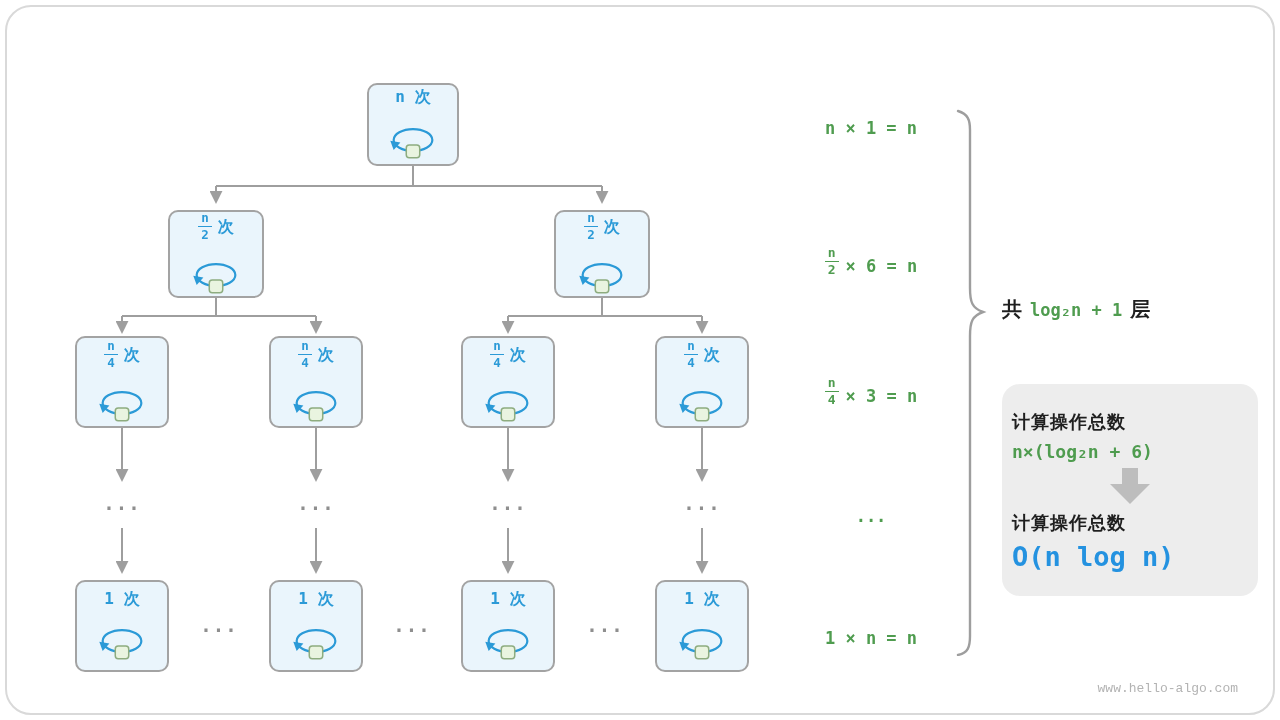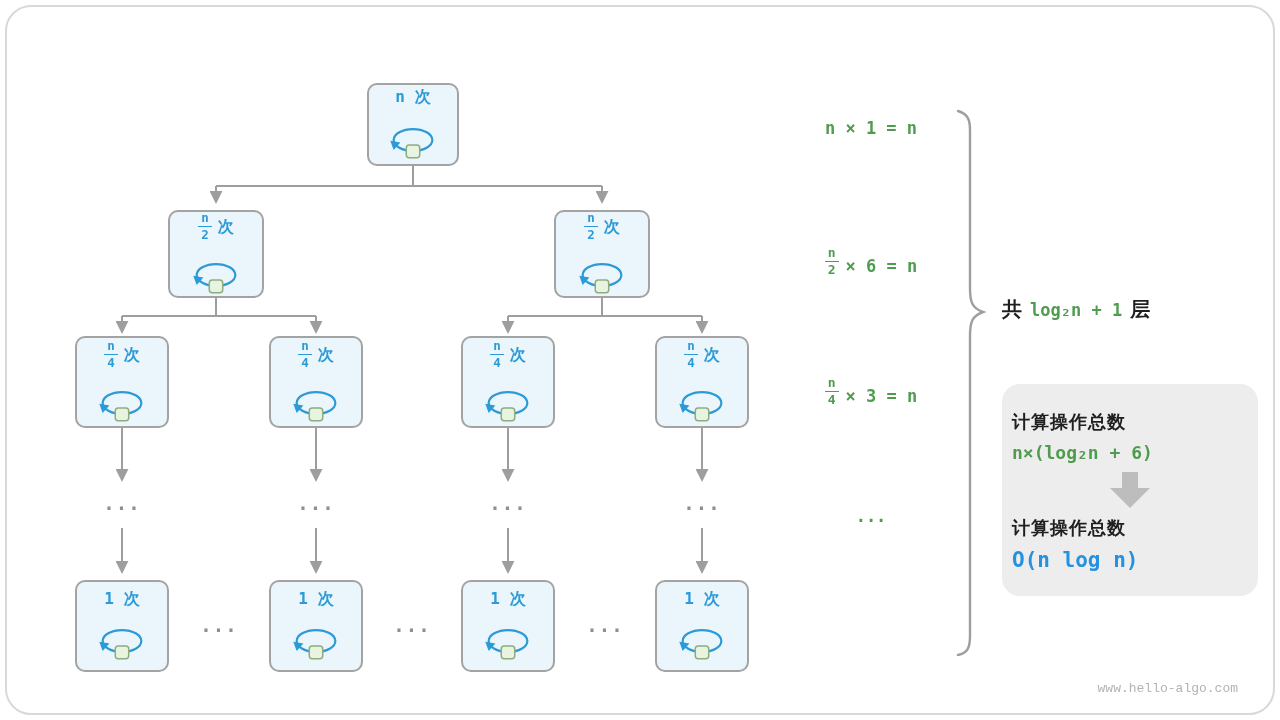--- a/index.html
+++ b/index.html
@@ -40,21 +40,21 @@
 
   .summary { position:absolute; left:1002px; top:378px; width:256px; height:212px; background:#ededed;
           border-radius:18px; display:flex; flex-direction:column; 
           justify-content:space-between; padding:26px 10px 24px;margin-top:6px; }
   .summary .h { font-size:18px; font-weight:bold; color:#1f1f1f; letter-spacing:1px; }
   .summary .formula { font-size:18px; font-weight:bold; color:#4f9c4f; font-family:"DejaVu Sans Mono", monospace; }
   .big-arrow { display:flex; flex-direction:column; align-items:center; }
   .big-arrow .shaft { width:16px; height:16px; background:#bdbdbd; }
   .big-arrow .head { width:0; height:0; border-left:20px solid transparent; border-right:20px solid transparent;
           border-top:20px solid #bdbdbd; }
-  .summary .result { font-size:21px; font-weight:bold; color:#2492e0; font-family:"DejaVu Sans Mono", monospace; }
+  .summary .result { font-size:27px; font-weight:bold; color:#2492e0; font-family:"DejaVu Sans Mono", monospace; }
 
   .watermark { position:absolute; right:42px; bottom:24px; color:#b3b3b3; font-size:13px;
           font-family:Liberation Mono, monospace; }
 </style>
 </head>
 <body>
 
 <div class="canvas">
 
   <svg width="0" height="0" style="position:absolute">
@@ -235,20 +235,23 @@
   <div class="sum-row" style="top:360px;height:46px">
     <span class="frac">
         <span class="fnum">n</span>
         <span class="fden">4</span>
       </span>
     <span>× 3 = n</span>
   </div>
   <div class="sum-row" style="top:498px;height:28px">
     <span>...</span>
   </div>
+  <div class="sum-row" style="top:620px;height:28px">
+    <span>1 × n = n</span>
+  </div>
 
   <svg class="brace" width="40" height="548" viewBox="0 0 40 548">
     <path d="M8,3 C18,6 20,12 20,22 L20,180 C20,194 22,200 33,204 C22,208 20,214 20,228 L20,528 C20,539 18,545 8,547" fill="none" stroke="#9e9e9e" stroke-width="2.4" stroke-linecap="round"></path>
   </svg>
 
   <div class="brace-label">
     <span>共</span>
     <span class="formula">log₂n + 1</span>
     <span>层</span>
   </div>

